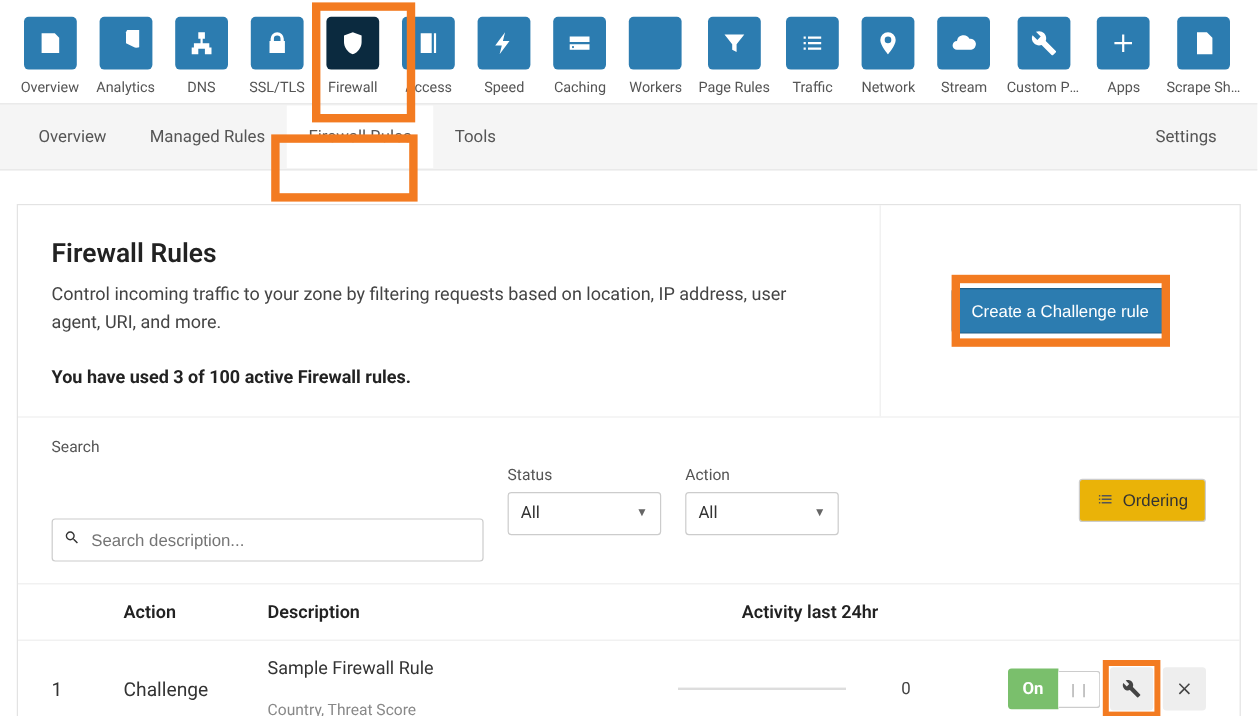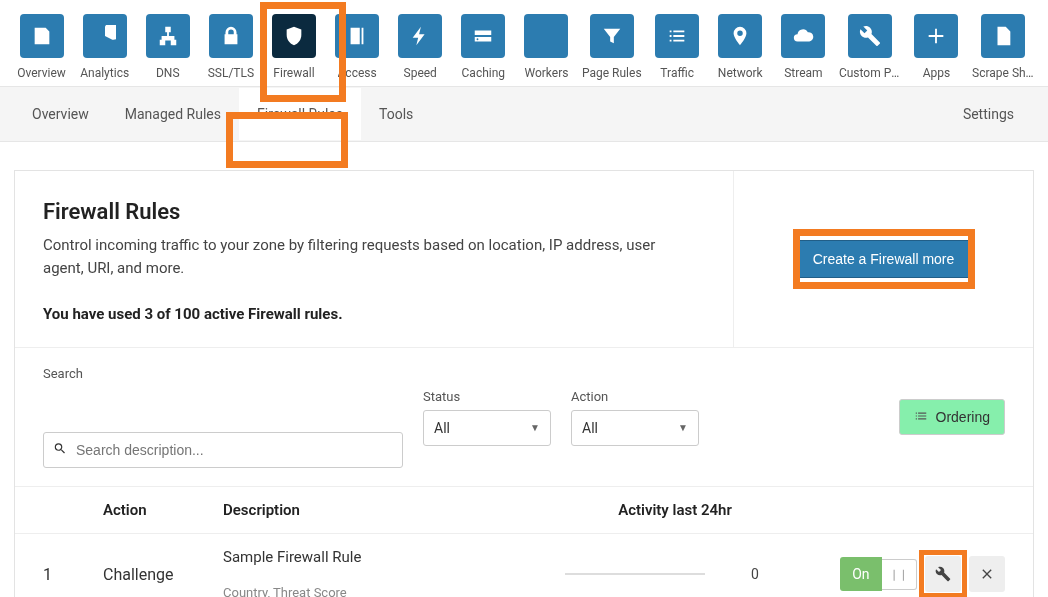--- a/index.html
+++ b/index.html
@@ -33,37 +33,37 @@
   
   
   .filter-row { border-top: 1px solid #eee; padding: 18px 28px 18px 28px; width: 100%; display: flex; gap: 20px; align-items: center; }
   .filter-group { display: flex; flex-direction: column; }
   .filter-label { font-size: 13px; color: #555; margin-bottom: 6px; }
   .search-box { position: relative; width: 360px; margin-top: 45px; }
   .search-box input { width: 100%; height: 36px; border: 1px solid #ccc; border-radius: 3px; padding: 0 10px 0 32px; font-size: 14px; }
   .search-box .sicon { position: absolute; left: 10px; top: 50%; transform: translateY(-50%); color: #333; font-size: 14px; }
   .select { width: 128px; height: 36px; border: 1px solid #ccc; border-radius: 3px; padding: 0 10px; font-size: 14px; background: #fff; display: flex; align-items: center; justify-content: space-between; cursor: pointer; }
   .select .caret { font-size: 10px; color: #666; }
-  .ordering-btn { margin-left: auto; height: 36px; padding: 0 14px; border: 1px solid #ccc; background: #86efac; border-radius: 3px; font-size: 14px; color: #333; cursor: pointer; display: flex; align-items: center; gap: 8px; }
+  .ordering-btn { margin-left: auto; height: 36px; padding: 0 14px; border: 1px solid #ccc; background: #eab308; border-radius: 3px; font-size: 14px; color: #333; cursor: pointer; display: flex; align-items: center; gap: 8px; }
   
   
   .table { width: 100%; border-top: 1px solid #eee; }
   .thead, .trow { display: flex; align-items: center; padding: 14px 28px; }
   .thead { font-weight: 600; font-size: 15px; color: #222; border-bottom: 1px solid #eee; }
   .col-idx { width: 60px; }
   .col-action { width: 120px; }
   .col-desc { flex: 1; }
   .col-activity { width: 200px; text-align: center; }
   .col-ctrls { width: 230px; display: flex; justify-content: flex-end; gap: 8px; align-items: center; }
   .trow .desc-main { font-size: 15px; color: #333; }
   .trow .desc-sub { font-size: 13px; color: #888; margin-top: 19px; }
   .activity-bar { width: 140px; height: 2px; background: #ddd; margin: 0 auto; }
   .activity-val { text-align: center; font-size: 14px; color: #444; }
   .toggle { display: flex; align-items: center; }
-  .toggle-on { background: #7abf6c; color: #fff; padding: 9px 12px; font-size: 14px; border-radius: 3px 0 0 3px; }
+  .toggle-on { background: #7abf6c; color: #fff; padding: 9px 12px; font-size: 14px; border-radius: 3px 0 0 3px; font-weight: bold; }
   .toggle-handle { background: #fff; border: 1px solid #ccc; border-left: none; padding: 8px 8px; border-radius: 0 3px 3px 0; font-size: 11px; color: #999; }
   .icon-btn { width: 36px; height: 36px; background: #eee; border-radius: 3px; display: flex; align-items: center; justify-content: center; cursor: pointer; font-size: 16px; color: #444; }
   .icon-btn svg { width: 16px; height: 16px; fill: #444; }
 </style>
 </head>
 <body>
 
 <div class="topnav" id="topnav">
     <div class="nav-item">
       <div class="nav-icon">
@@ -204,21 +204,21 @@
     <span class="settings-link">Settings</span>
 </div>
 
 <div class="panel">
   <div class="panel-left">
     <h2 class="panel-title">Firewall Rules</h2>
     <p class="panel-desc">Control incoming traffic to your zone by filtering requests based on location, IP address, user agent, URI, and more.</p>
     <p class="panel-usage">You have used 3 of 100 active Firewall rules.</p>
   </div>
   <div class="panel-right">
-    <button class="create-btn">Create a Firewall more</button>
+    <button class="create-btn">Create a Challenge rule</button>
     <div class="hl-orange" style="left:50%;top:50%;transform:translate(-50%,-50%);width:182px;height:60px;"></div>
   </div>
 
   <div class="filter-row">
     <div class="filter-group">
       <span class="filter-label">Search</span>
       <div class="search-box">
         <span class="sicon">
           <svg viewBox="0 0 24 24" width="14" height="14">
               <path fill="#333" d="M15.5 14h-.79l-.28-.27A6.471 6.471 0 0016 9.5 6.5 6.5 0 109.5 16c1.61 0 3.09-.59 4.23-1.57l.27.28v.79l5 4.99L20.49 19l-4.99-5zm-6 0C7.01 14 5 11.99 5 9.5S7.01 5 9.5 5 14 7.01 14 9.5 11.99 14 9.5 14z"></path>

